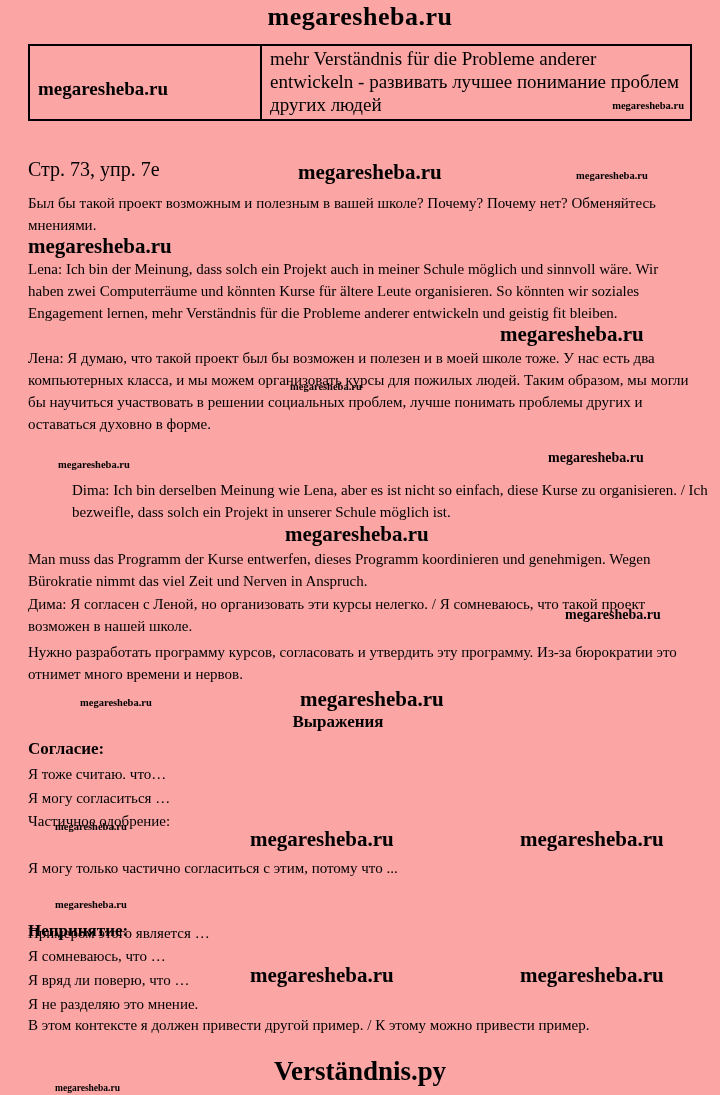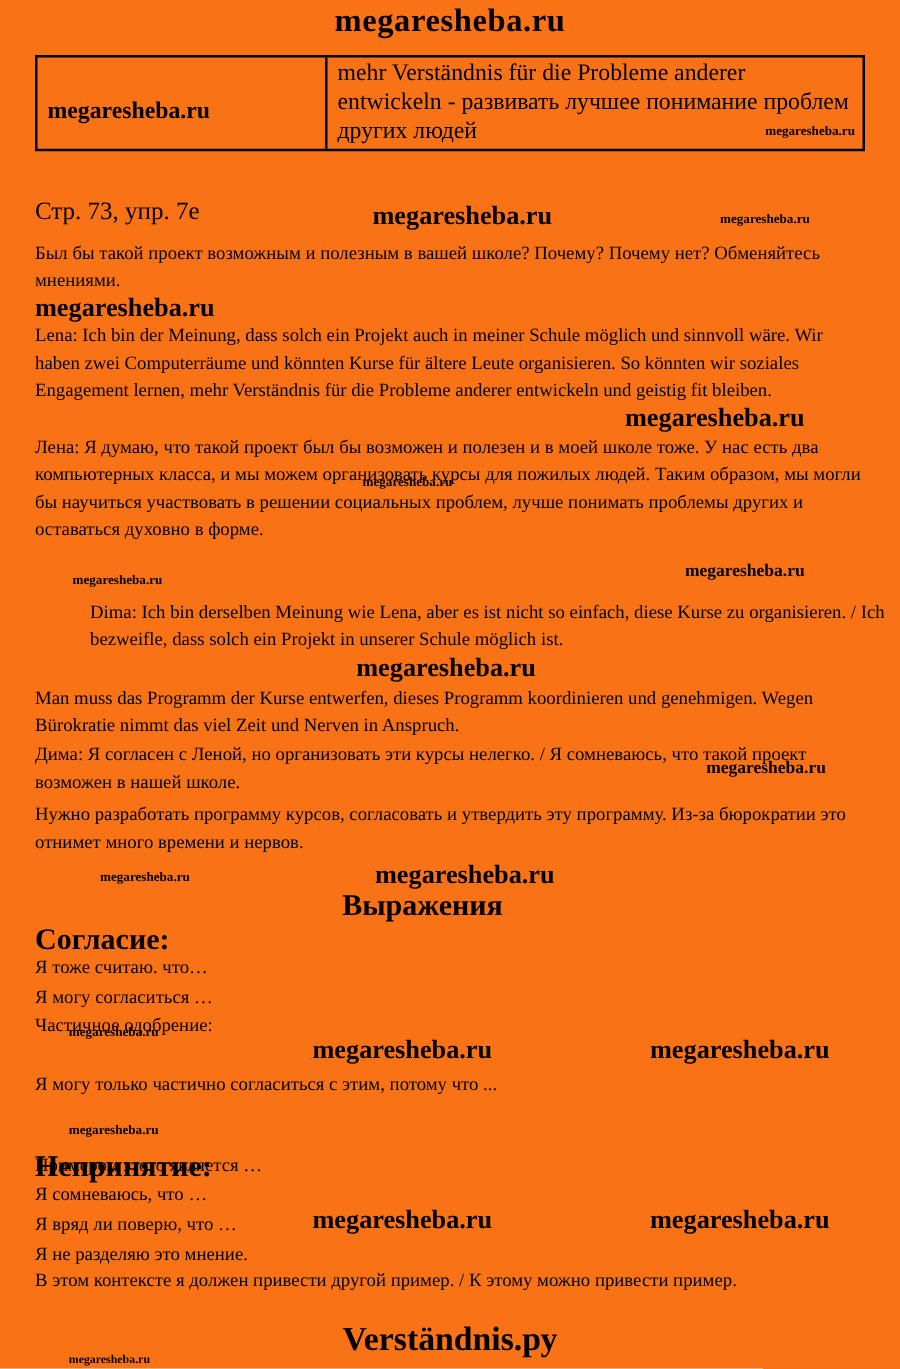--- a/index.html
+++ b/index.html
@@ -5,21 +5,21 @@
   * { margin: 0; padding: 0; box-sizing: border-box; }
   html, body { background: #ffffff; }
   body {
     width: 720px; height: 1095px;
     font-family: "Liberation Serif", serif;
     color: #000;
   }
   .page {
     position: relative;
     width: 720px; height: 1095px;
-    background: #f97316;
+    background: #fca5a5;
     overflow: hidden;
   }
   .abs { position: absolute; }
   .para { font-size: 15px; line-height: 22px; }
   .center { text-align: center; }
 
   .wm-xl  { font-weight: bold; font-size: 26px; letter-spacing: 0.5px; }
   .wm-lg  { font-weight: bold; font-size: 21px; }
   .wm-md  { font-weight: bold; font-size: 14px; }
   .wm-sm  { font-weight: bold; font-size: 10.5px; }
@@ -37,21 +37,21 @@
     padding: 32px 0 0 8px;
     font-weight: bold; font-size: 19px;
   }
   .vocab-right {
     position: relative;
     flex: 1;
     padding: 1px 10px 0 8px;
     font-size: 19px; line-height: 23px;
   }
   .heading { font-size: 20px; }
-  .sec-bold { font-weight: bold; font-size: 24px; }
+  .sec-bold { font-weight: bold; font-size: 17px; }
   .footer-brand { font-weight: bold; font-size: 27px; }
 </style>
 </head>
 <body>
 
 <div class="page">
 
   <div class="abs wm-xl center" style="left:0; top:2px; width:720px;">megaresheba.ru</div>
 
   <div class="vocab-table">

